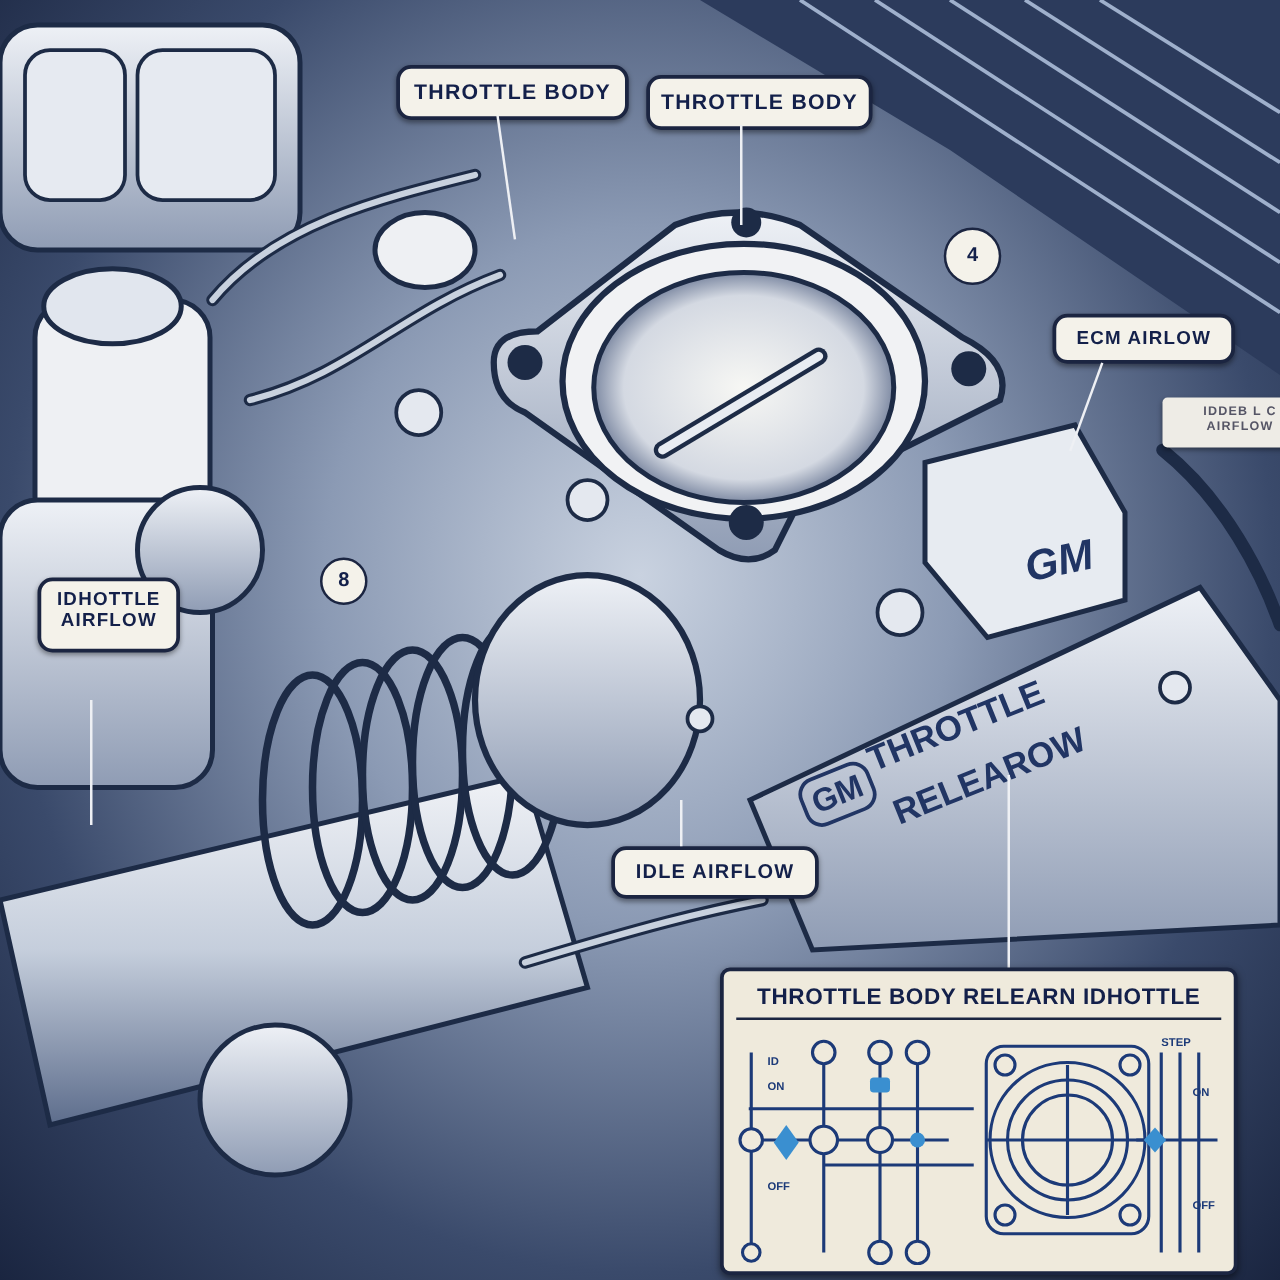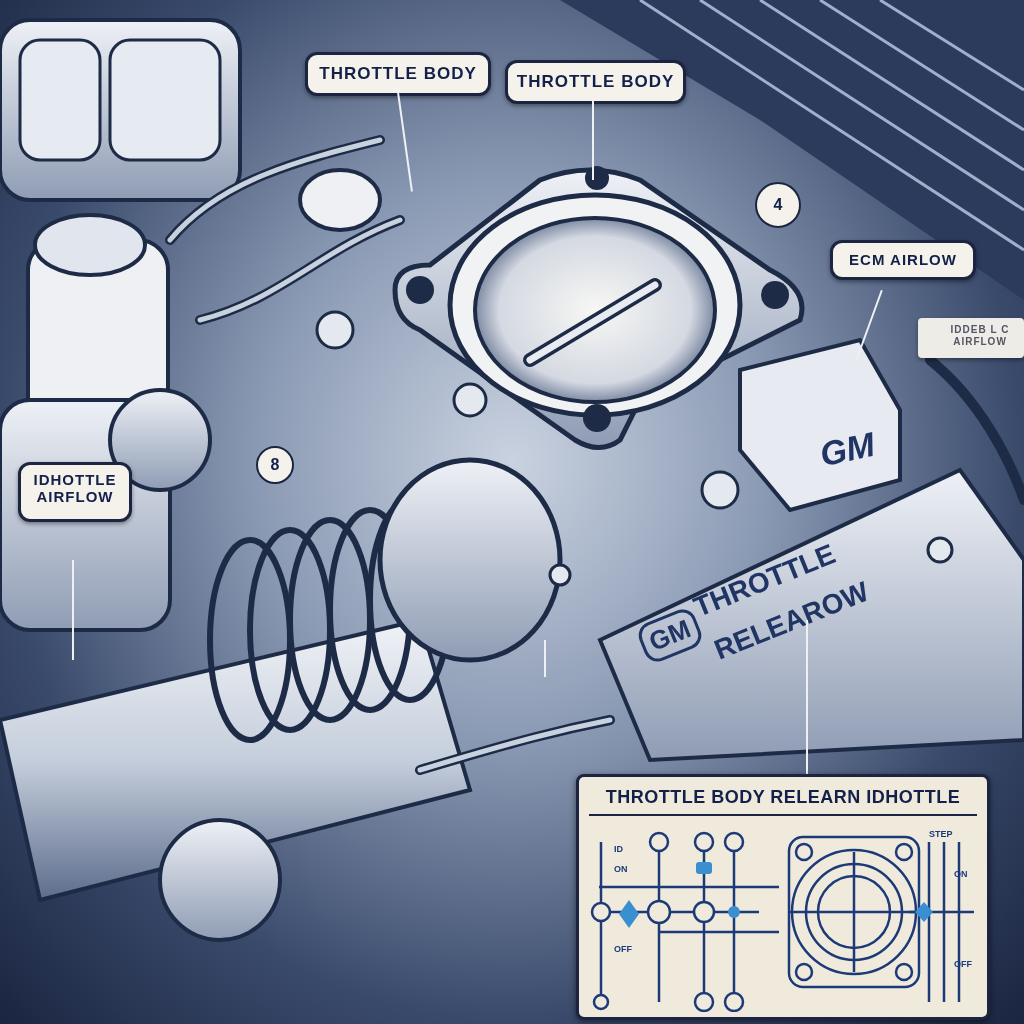--- a/index.html
+++ b/index.html
@@ -3,21 +3,21 @@
 <meta charset="utf-8">
 <style>
   html,body{margin:0;padding:0;}
   body{width:1024px;height:1024px;overflow:hidden;background:#1d2b46;font-family:"Liberation Sans",sans-serif;}
   .scene{position:relative;width:1024px;height:1024px;overflow:hidden;
     background:
       radial-gradient(ellipse at 50% 45%, #c9d2e0 0%, #8b9ab4 35%, #3a4a6b 70%, #1a2540 100%);}
   .svgbg{position:absolute;left:0;top:0;}
   .callout{position:absolute;background:#f4f2ea;border:3px solid #1b2541;border-radius:12px;
     color:#13204a;font-weight:bold;letter-spacing:1px;text-align:center;line-height:1.15;
-    box-shadow:0 2px 4px rgba(0,0,0,.4);}
+    box-shadow:0 2px 4px rgba(0,0,0,.4);margin-left:12px;}
   .leader{position:absolute;width:2px;background:#eef0f4;}
   .num{position:absolute;width:42px;height:42px;border-radius:50%;background:#f4f2ea;border:2px solid #1b2541;
     color:#13204a;font-weight:bold;font-size:16px;display:flex;align-items:center;justify-content:center;}
   .panel{position:absolute;left:576px;top:774px;width:408px;height:240px;background:#efeadc;
     border:3px solid #1b2541;border-radius:8px;box-shadow:0 2px 6px rgba(0,0,0,.5);}
   .panel-title{position:absolute;left:10px;top:10px;right:10px;font-size:18px;font-weight:bold;color:#13204a;
     letter-spacing:.5px;border-bottom:2px solid #1b2541;padding-bottom:6px;text-align:center;}
   .badge-text{position:absolute;font-weight:bold;color:#213564;}
 </style>
 </head>
@@ -120,38 +120,41 @@
   </div>
   <div class="leader" style="left:404px;top:92px;height:100px;transform:rotate(-8deg);"></div>
 
   <div class="callout" style="left:505px;top:60px;width:175px;height:38px;font-size:17px;line-height:38px;">
     <span>THROTTLE BODY</span>
   </div>
   <div class="leader" style="left:592px;top:100px;height:80px;"></div>
 
   <div class="num" style="left:755px;top:182px;">4</div>
 
-  <div class="callout" style="left:830px;top:240px;width:140px;height:34px;font-size:15px;line-height:34px;">
+  <div class="callout" style="left:830px;top:251px;width:140px;height:34px;font-size:15px;line-height:34px;">
     <span>ECM AIRLOW</span>
   </div>
   <div class="leader" style="left:868px;top:288px;height:75px;transform:rotate(20deg);"></div>
 
   <div class="callout" style="left:918px;top:318px;width:88px;height:40px;font-size:10px;border:none;border-radius:4px;background:#eeece6;color:#556;padding-left:18px;">
     <div style="margin-top:6px;">IDDEB L C</div>
     <div>AIRFLOW</div>
   </div>
 
   <div class="callout" style="left:18px;top:462px;width:108px;height:54px;font-size:15px;">
     <div style="margin-top:6px;">IDHOTTLE</div>
     <div>AIRFLOW</div>
   </div>
   <div class="leader" style="left:72px;top:560px;height:100px;"></div>
 
   <div class="num" style="left:256px;top:446px;width:34px;height:34px;">8</div>
 
+  <div class="callout" style="left:477px;top:677px;width:160px;height:36px;font-size:16px;line-height:36px;">
+    <span>IDLE AIRFLOW</span>
+  </div>
   <div class="leader" style="left:544px;top:640px;height:37px;"></div>
   <div class="leader" style="left:806px;top:620px;height:155px;"></div>
 
   <div class="panel">
     <div class="panel-title">THROTTLE BODY RELEARN IDHOTTLE</div>
     <svg width="408" height="190" style="position:absolute;left:0;top:45px;">
       <g stroke="#1c3a78" stroke-width="2.5" fill="none">
         <line x1="22" y1="20" x2="22" y2="180"></line>
           <line x1="80" y1="20" x2="80" y2="180"></line>
         <line x1="125" y1="20" x2="125" y2="180"></line>

